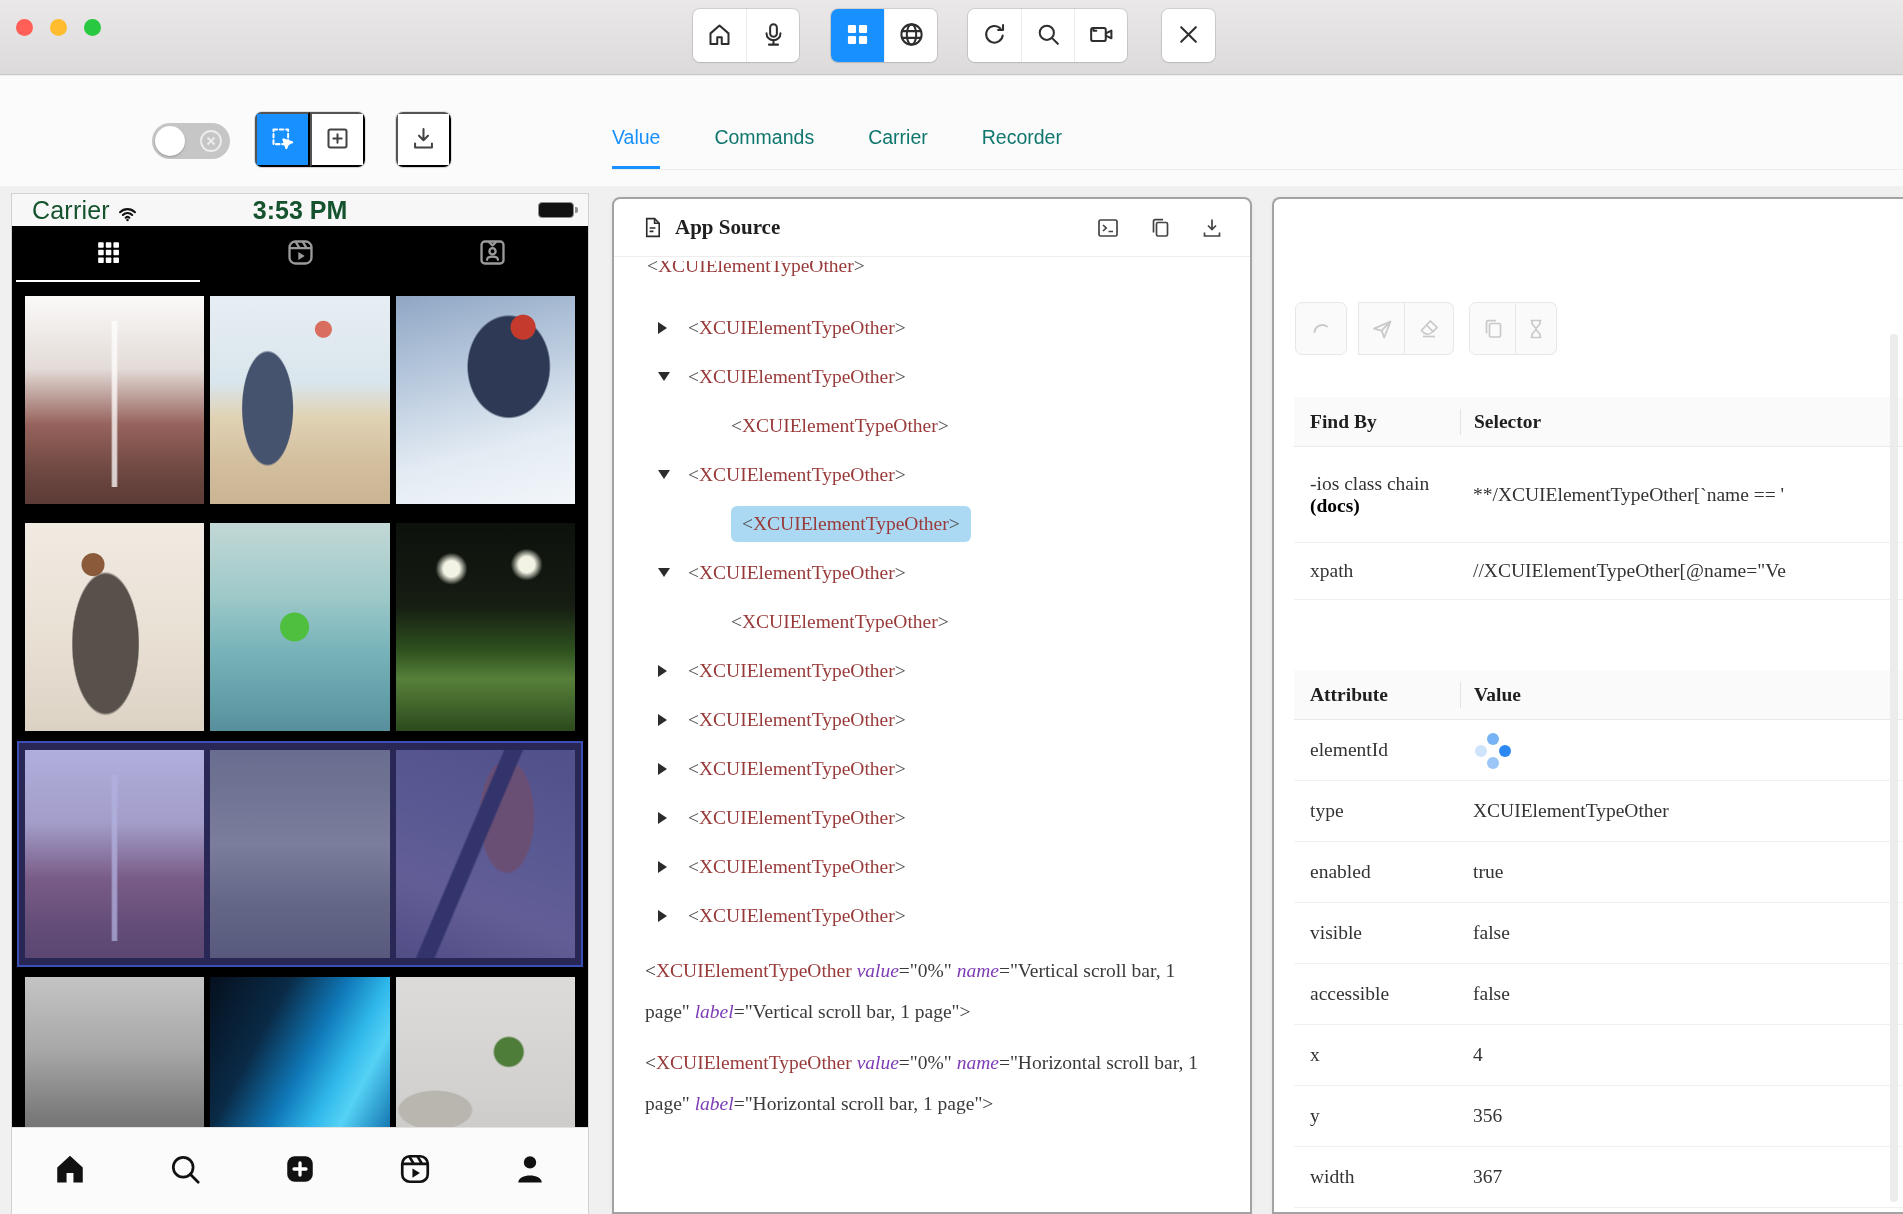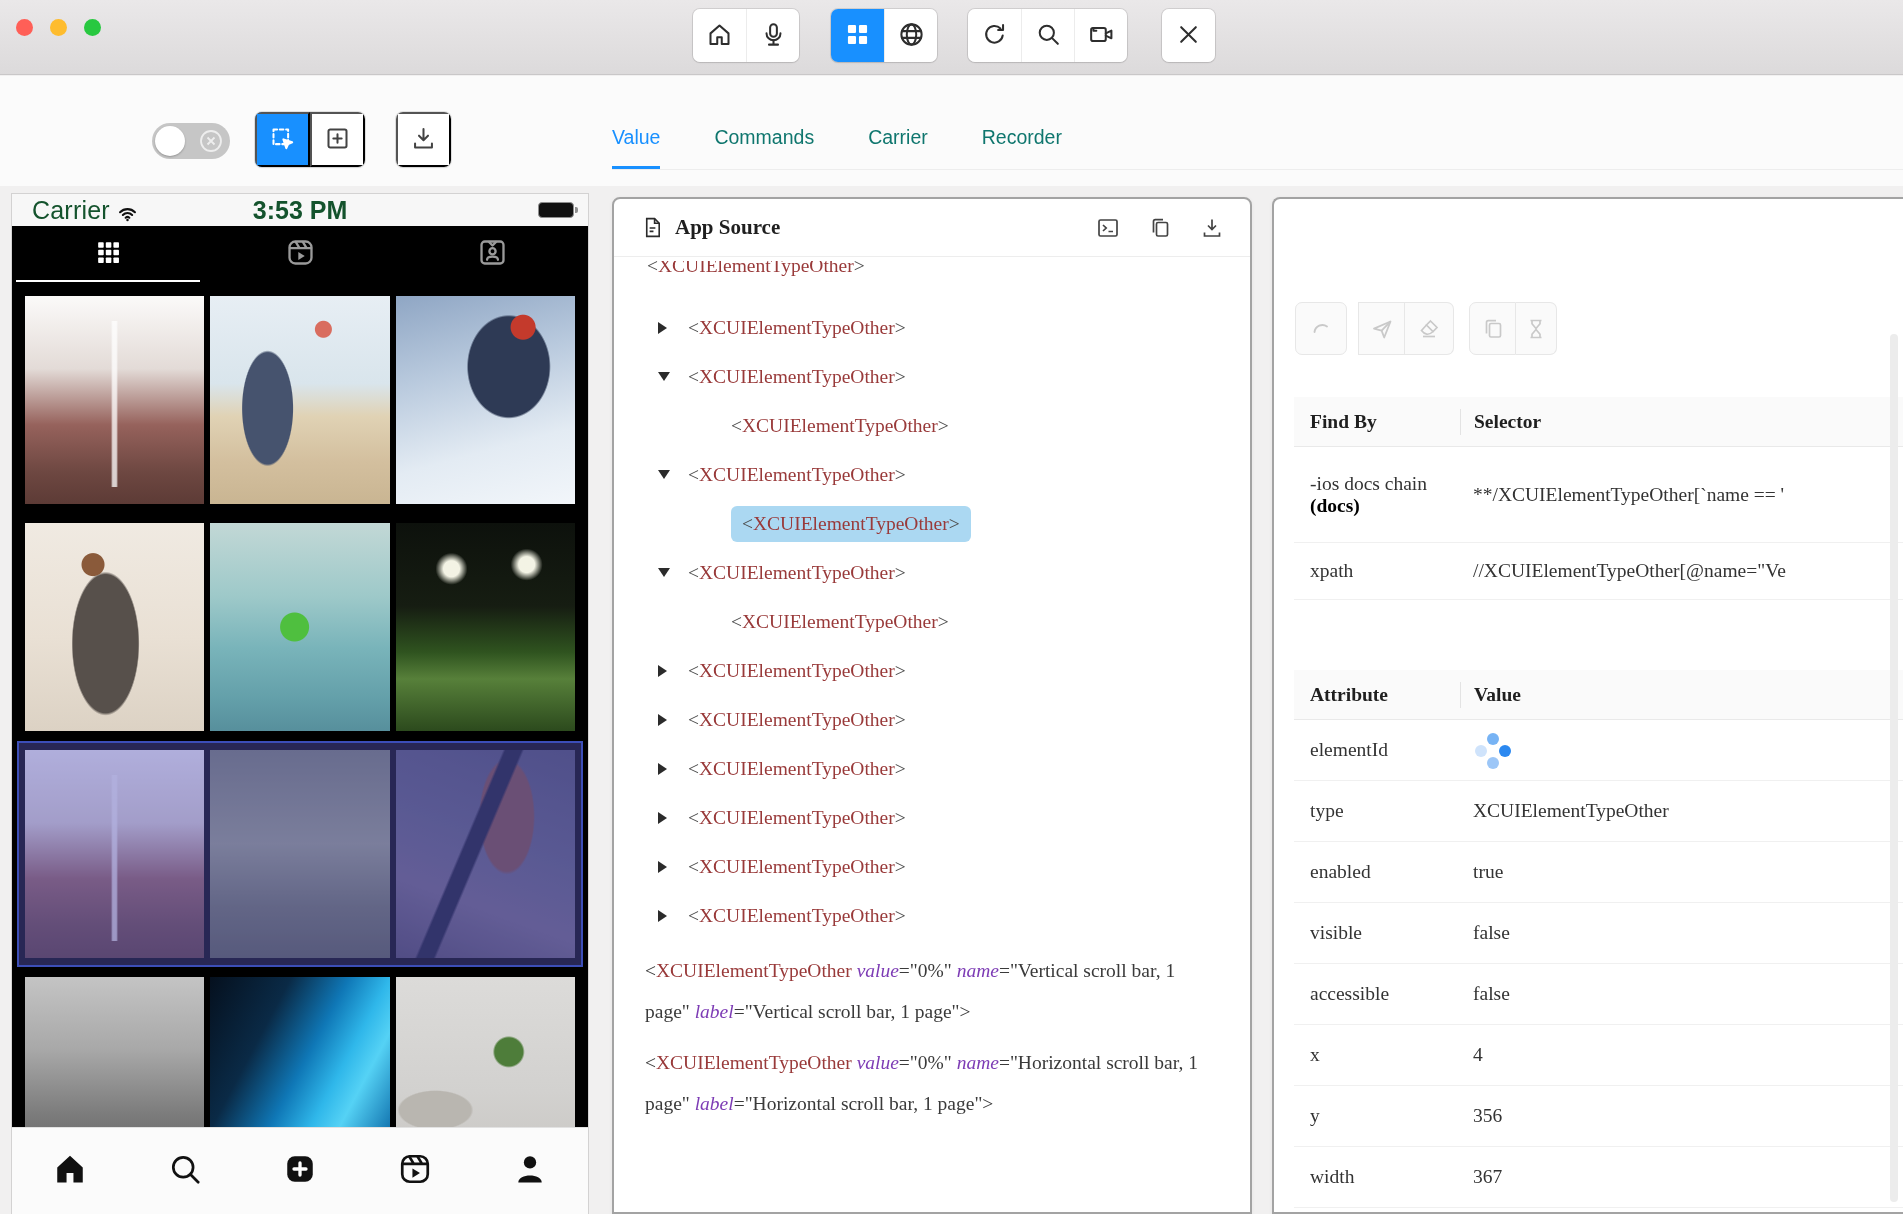--- a/index.html
+++ b/index.html
@@ -524,21 +524,21 @@
             <path d="M8 20.5 v-3.2 l4 -4.8 4 4.8 v3.2"></path>
           </svg>
       </span>
     </div>
     <div class="dtable find-table" id="find-table">
         <div class="t-head">
           <span class="c1">Find By</span>
 <span class="c2">Selector</span>
         </div>
         <div class="t-row" style="min-height: 96px;">
-          <div class="c1"><div>-ios docs chain</div><a class="docs">(docs)</a></div>
+          <div class="c1"><div>-ios class chain</div><a class="docs">(docs)</a></div>
           <div class="c2">**/XCUIElementTypeOther[`name == '</div>
         </div>
         <div class="t-row" style="min-height: 57px;">
           <div class="c1">
             <div>xpath</div>
           </div>
           <div class="c2">//XCUIElementTypeOther[@name="Ve</div>
         </div>
       </div>
     <div class="dtable attr-table" id="attr-table">

